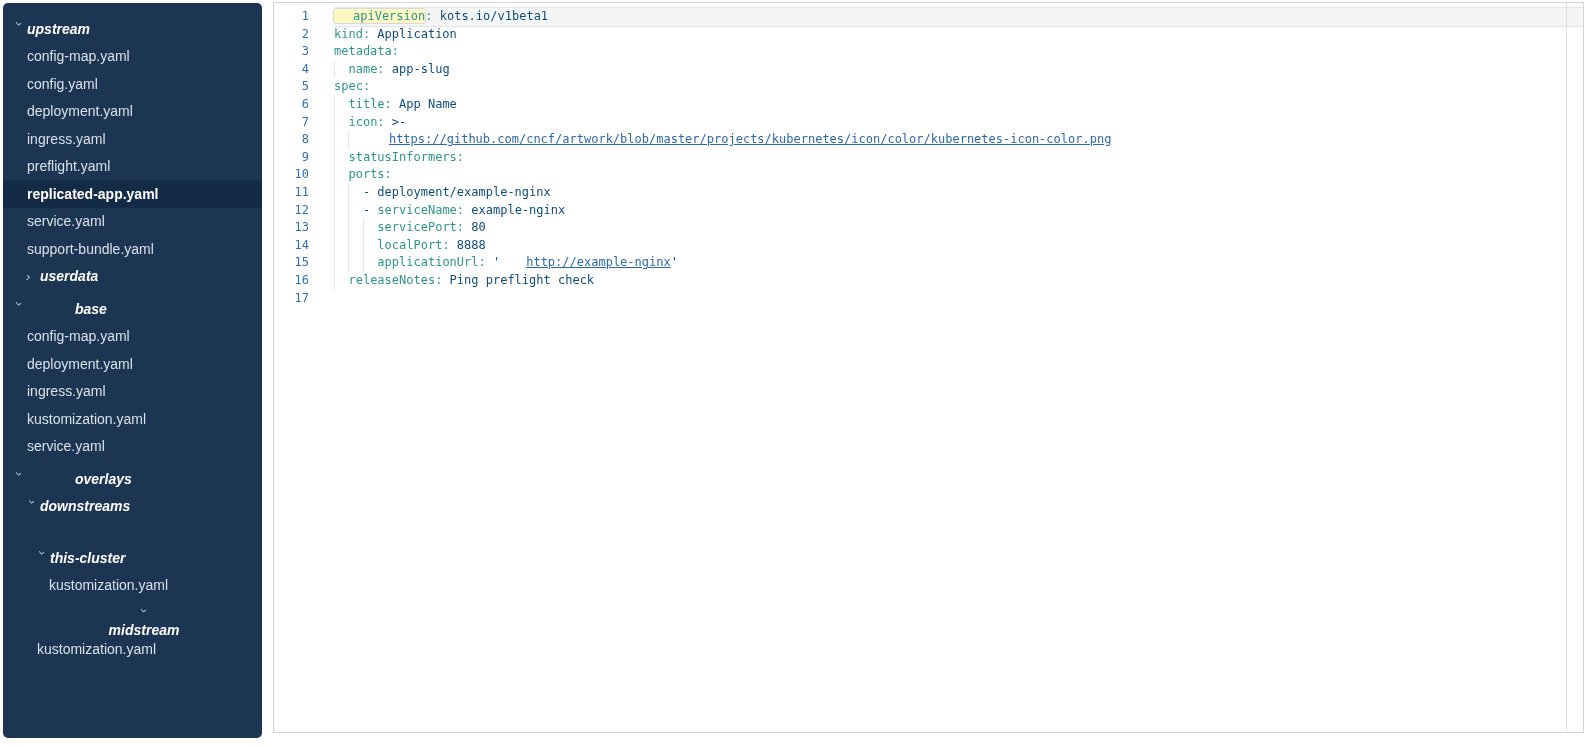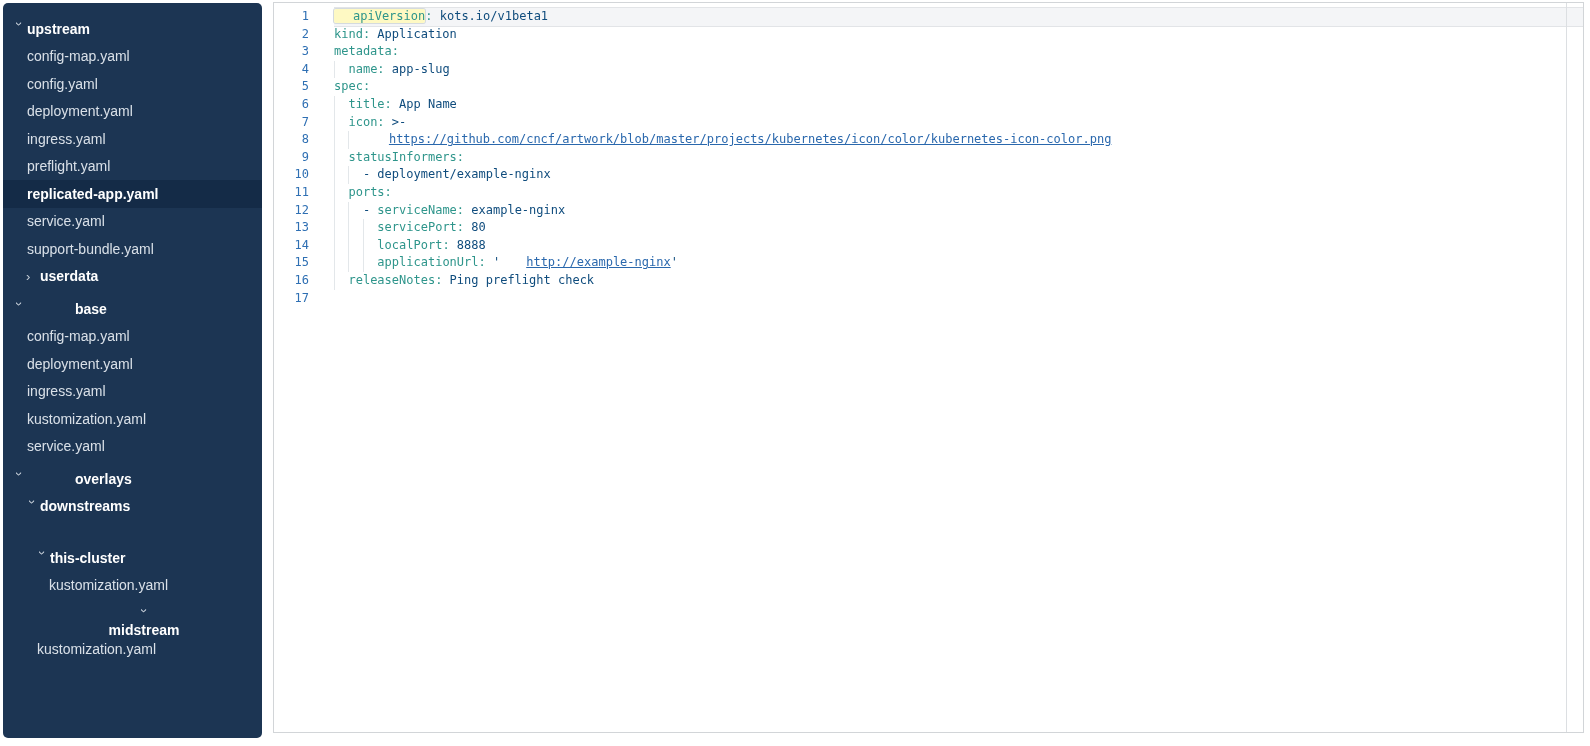--- a/index.html
+++ b/index.html
@@ -9,21 +9,21 @@
   
   .sidebar {
     position:absolute; left:3px; top:3px; width:259px; height:735px;
     background:var(--sidebar-bg,#1c3553); border-radius:5px;
     padding-top:12px; overflow:hidden;
   }
   .row {
     height:27.5px; display:flex; align-items:center;
     font-size:14px; color:#d9e0e8; cursor:pointer; white-space:nowrap;
   }
-  .row.folder { color:#ffffff; font-weight:700; }
+  .row.folder { color:#ffffff; font-weight:700;font-style:italic; }
   .row.selected { background:var(--sidebar-selected-bg,#142b47); color:#ffffff; font-weight:700; }
   .folder.lvl0 { padding-left:10px; }
   .folder.lvl1 { padding-left:23px; }
   .folder.lvl2 { padding-left:33px;margin-top:24px; }
   .file.lvl1 { padding-left:24px; }
   .file.lvl2 { padding-left:34px; }
   .file.lvl3 { padding-left:46px; }
   .gap5 { margin-top:5px;gap:48px; }
   .gap9 { margin-top:9px;flex-direction:column; }
   .chev {
@@ -158,22 +158,22 @@
   <div class="code">
       <div class="cline active"><span><span class="tk-keyhl">apiVersion</span><span class="tk-key">:</span><span class="tk-val"> kots.io/v1beta1</span></span></div>
       <div class="cline"><span><span class="tk-key">kind:</span><span class="tk-val"> Application</span></span></div>
       <div class="cline"><span><span class="tk-key">metadata:</span></span></div>
       <div class="cline"><i class="guide" style="left: 0ch;"></i><span>  <span class="tk-key">name:</span><span class="tk-val"> app-slug</span></span></div>
       <div class="cline"><span><span class="tk-key">spec:</span></span></div>
       <div class="cline"><i class="guide" style="left: 0ch;"></i><span>  <span class="tk-key">title:</span><span class="tk-val"> App Name</span></span></div>
       <div class="cline"><i class="guide" style="left: 0ch;"></i><span>  <span class="tk-key">icon:</span><span class="tk-val"> &gt;-</span></span></div>
       <div class="cline"><i class="guide" style="left: 0ch;"></i><i class="guide" style="left: 2ch;"></i><span>    <span class="tk-link">https://github.com/cncf/artwork/blob/master/projects/kubernetes/icon/color/kubernetes-icon-color.png</span></span></div>
       <div class="cline"><i class="guide" style="left: 0ch;"></i><span>  <span class="tk-key">statusInformers:</span></span></div>
+      <div class="cline"><i class="guide" style="left: 0ch;"></i><span>  <span class="tk-key">ports:</span></span></div>
       <div class="cline"><i class="guide" style="left: 0ch;"></i><i class="guide" style="left: 2ch;"></i><span>    <span class="tk-val">- deployment/example-nginx</span></span></div>
-      <div class="cline"><i class="guide" style="left: 0ch;"></i><span>  <span class="tk-key">ports:</span></span></div>
       <div class="cline"><i class="guide" style="left: 0ch;"></i><i class="guide" style="left: 2ch;"></i><span>    <span class="tk-val">- </span><span class="tk-key">serviceName:</span><span class="tk-val"> example-nginx</span></span></div>
       <div class="cline"><i class="guide" style="left: 0ch;"></i><i class="guide" style="left: 2ch;"></i><i class="guide" style="left: 4ch;"></i><span>      <span class="tk-key">servicePort:</span><span class="tk-val"> 80</span></span></div>
       <div class="cline"><i class="guide" style="left: 0ch;"></i><i class="guide" style="left: 2ch;"></i><i class="guide" style="left: 4ch;"></i><span>      <span class="tk-key">localPort:</span><span class="tk-val"> 8888</span></span></div>
       <div class="cline"><i class="guide" style="left: 0ch;"></i><i class="guide" style="left: 2ch;"></i><i class="guide" style="left: 4ch;"></i><span>      <span class="tk-key">applicationUrl:</span><span class="tk-val"> '</span><span class="tk-link">http://example-nginx</span><span class="tk-val">'</span></span></div>
       <div class="cline"><i class="guide" style="left: 0ch;"></i><span>  <span class="tk-key">releaseNotes:</span><span class="tk-val"> Ping preflight check</span></span></div>
       <div class="cline"><span></span></div>
     </div>
   <div class="scroll-track"></div>
 </main>
 

